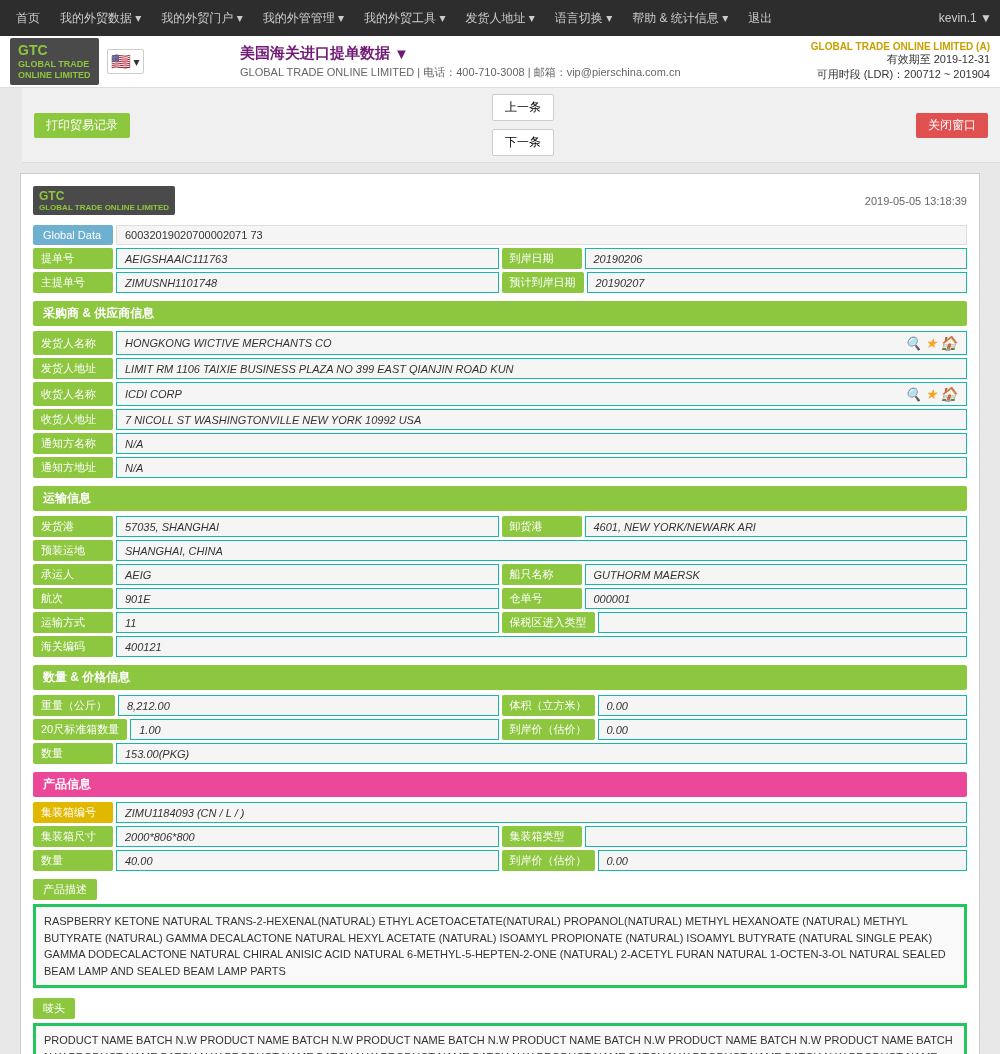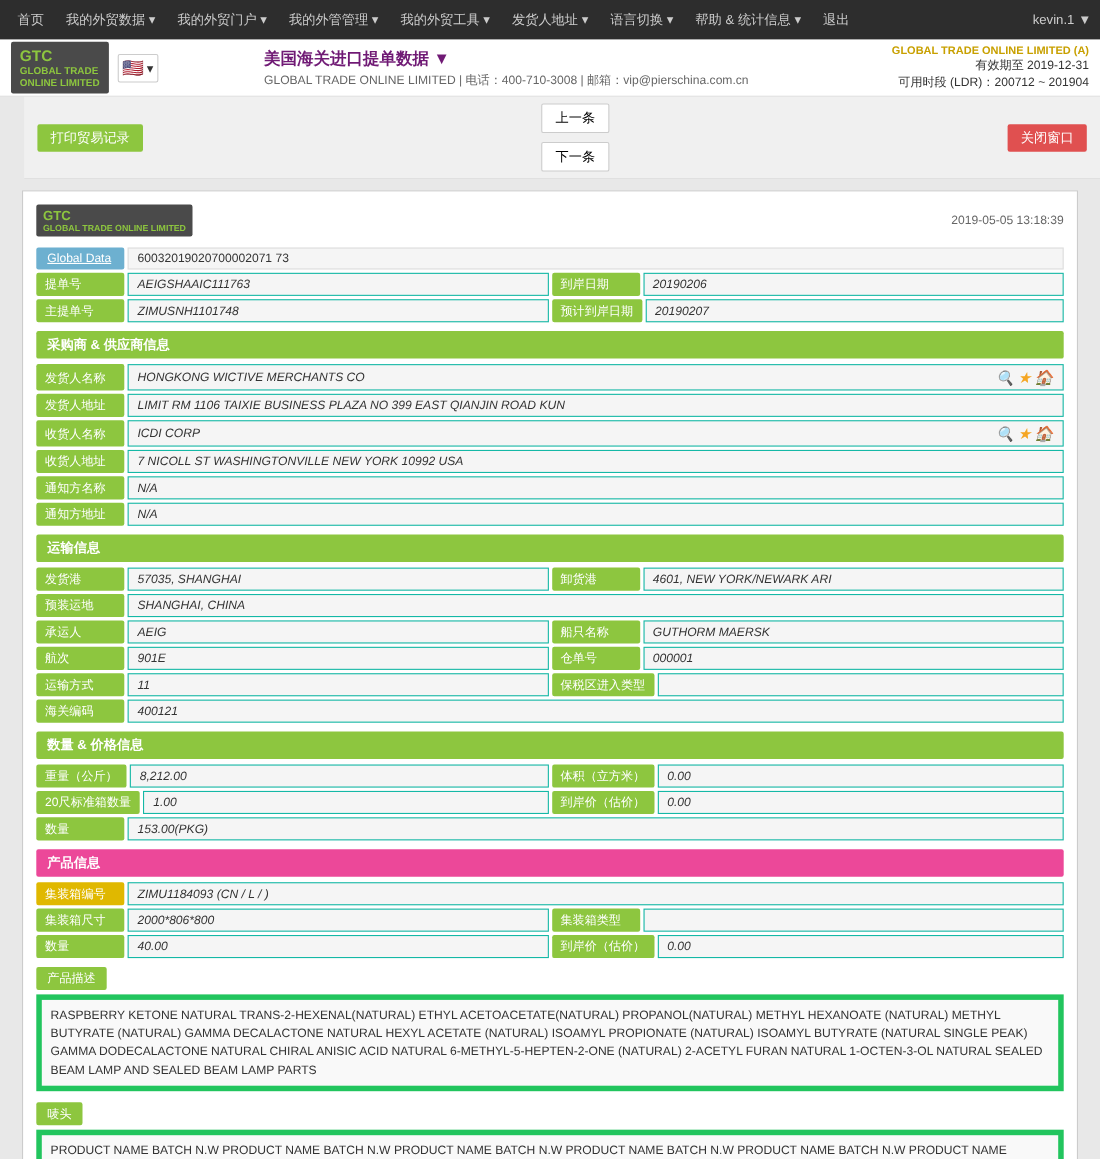--- a/index.html
+++ b/index.html
@@ -215,21 +215,20 @@
       background: #6db0d0;
       color: #fff;
       padding: 3px 10px;
       font-size: 11px;
       white-space: nowrap;
       display: flex;
       align-items: center;
       border-radius: 2px;
       min-width: 80px;
       margin-right: 3px;
-      text-decoration: underline;
     }
     .global-data-value {
       background: #f5f5f5;
       border: 1px solid #ddd;
       padding: 3px 8px;
       font-size: 11px;
       flex: 1;
     }
 
     
@@ -267,21 +266,21 @@
     
     .icon-group {
       display: flex;
       gap: 3px;
       align-items: center;
       margin-left: 4px;
     }
 
     
     .desc-box {
-      border: 5px solid #22c55e;
+      border: 3px solid #22c55e;
       background: #f9f9f9;
       padding: 6px 8px;
       font-size: 11px;
       line-height: 1.5;
       margin-bottom: 5px;
     }
 
     
     .subsection-label {
       background: #8dc63f;

